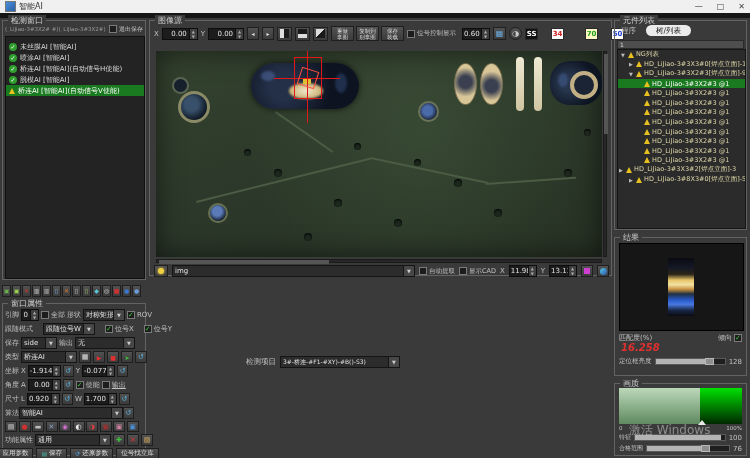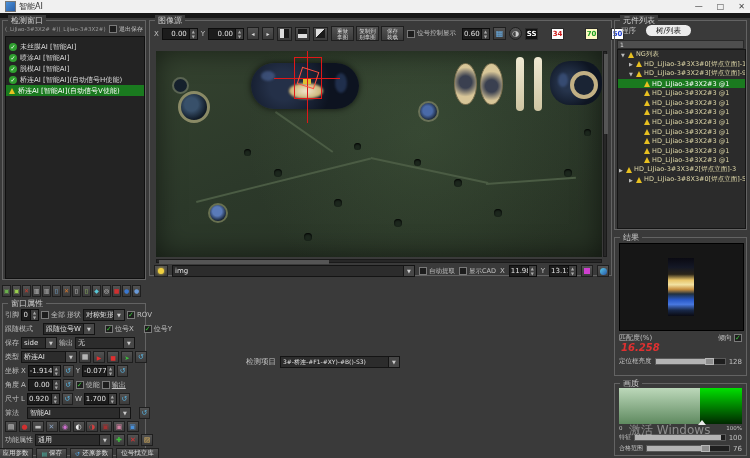--- a/index.html
+++ b/index.html
@@ -89,25 +89,25 @@
       <div class="lrow" style="margin-top: 4px;">
         <span class="okic">✓</span>
         <span>未丝膜AI [智能AI]</span>
       </div>
       <div class="lrow" style="margin-top: 0px;">
         <span class="okic">✓</span>
         <span>喷涂AI [智能AI]</span>
       </div>
       <div class="lrow" style="margin-top: 0px;">
         <span class="okic">✓</span>
-        <span>脱模AI [智能AI]</span>
+        <span>桥连AI [智能AI](自动信号H使能)</span>
       </div>
       <div class="lrow" style="margin-top: 0px;">
         <span class="okic">✓</span>
-        <span>桥连AI [智能AI](自动信号H使能)</span>
+        <span>脱模AI [智能AI]</span>
       </div>
       <div class="lrow sel" style="margin-top: 0px;">
         <span class="warnic sm"></span>
         <span>桥连AI [智能AI](自动信号V使能)</span>
       </div>
     </div>
 </div>
 
 <div id="left-icon-toolbar" class="flexrow" style="position:absolute;left:2px;top:284px;width:144px;height:13px;gap:1px">
     <span class="tbtn" style="width: 9px; height: 12px; font-size: 6px; color: rgb(106, 176, 76);">▣</span>
@@ -253,21 +253,21 @@
     <span class="sp" style="width:33px">
         <span class="v">1.700</span>
         <span class="ud">
           <span>▲</span>
           <span>▼</span>
         </span>
       </span>
     <span class="tbtn" style="width:11px;height:12px;font-size:7px;color:#58b8e8">↺</span>
   </div>
 
-  <div class="flexrow" style="position:absolute;left:2px;top:103px;width:139px;gap:8px">
+  <div class="flexrow" style="position:absolute;left:2px;top:103px;width:139px;gap:0">
     <span class="lbl">算法</span>
     <span class="dd" style="width:104px">
         <span class="dv">智能AI</span>
         <span class="da">▼</span>
       </span>
     <span class="tbtn" style="width:11px;height:12px;font-size:7px;color:#58b8e8">↺</span>
   </div>
 
   <div id="props-icon-row" class="flexrow" style="position:absolute;left:2px;top:117px;width:139px;gap:1.5px">
       <span class="tbtn" style="width: 12px; height: 11px; font-size: 7px; color: rgb(204, 204, 204);">▤</span>

